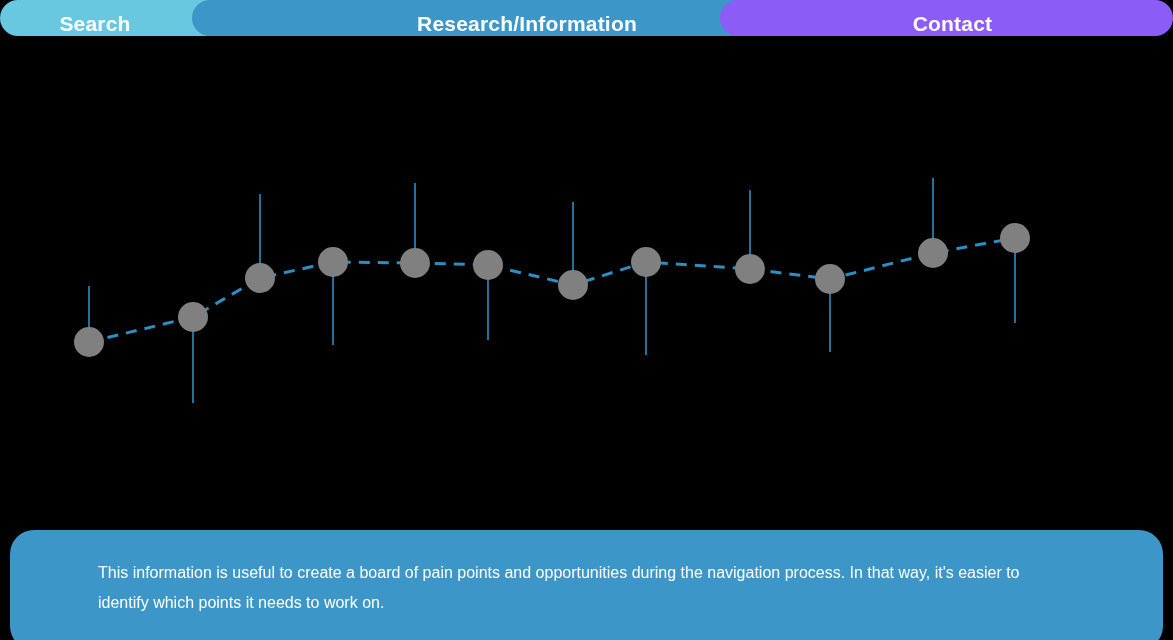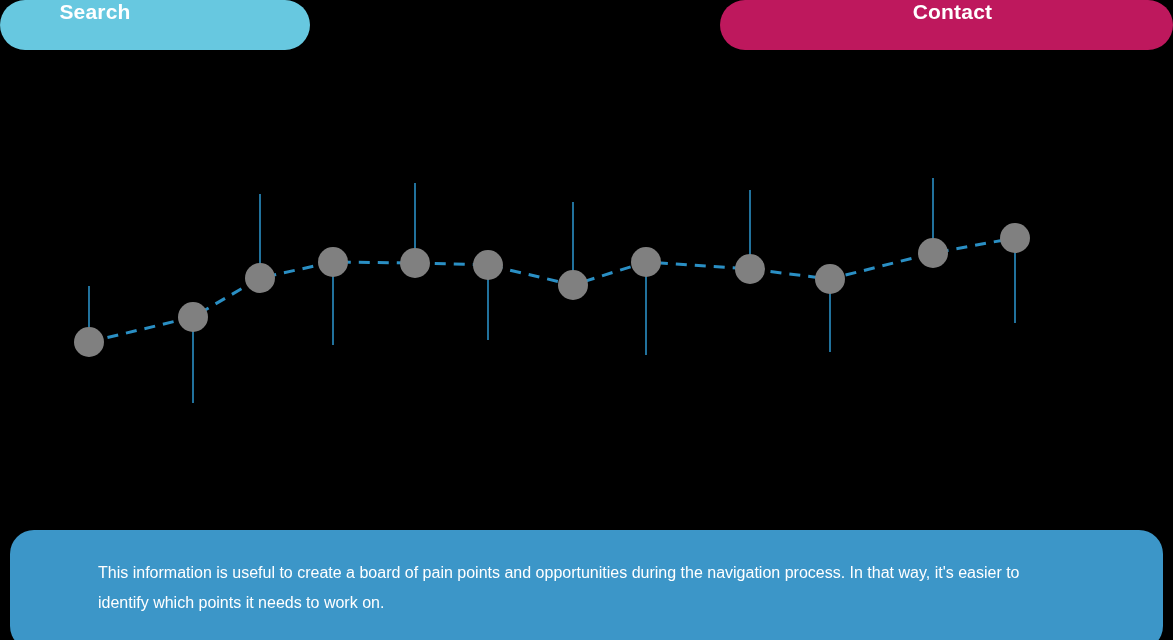--- a/index.html
+++ b/index.html
@@ -19,24 +19,24 @@
   #tab-bar {
     position: absolute;
     left: 0;
     top: 0;
     width: 1173px;
     height: 50px;
   }
   .tab {
     position: absolute;
     top: 0;
-    height: 50px;
+    height: 36px;
     border-radius: 25px;
     display: flex;
-    align-items: flex-start;
+    align-items: flex-end;
     justify-content: center;
     color: #ffffff;
     font-size: 21px;
     font-weight: bold;
     letter-spacing: 0.2px;
     box-sizing: border-box;
     user-select: none;
   }
   #tab-search  { left: 0px;   width: 310px; z-index: 1; }
   #tab-research{ left: 192px; width: 590px; z-index: 2; }
@@ -72,24 +72,27 @@
     font-size: 16px;
     line-height: 30px;
     max-width: 960px;
   }
 </style>
 </head>
 <body>
 
 <div id="tab-bar">
 
-  <div class="tab" id="tab-contact" style="background: #be185d; color: rgb(255, 255, 255);">
+  <div class="tab" id="tab-contact" style="background: #8b5cf6; color: rgb(255, 255, 255);">
     <span class="tab-label">Contact</span>
   </div>
 
+  <div class="tab" id="tab-research" style="background: rgb(60, 150, 200); color: rgb(255, 255, 255);">
+    <span class="tab-label">Research/Information</span>
+  </div>
 
   <div class="tab" id="tab-search" style="background: rgb(103, 200, 224); color: rgb(255, 255, 255);">
     <span class="tab-label">Search</span>
   </div>
 
 </div>
 
 <div id="journey-chart">
   <svg id="chart-svg" width="1173" height="480" viewBox="0 0 1173 480">
     <g id="stem-group">

